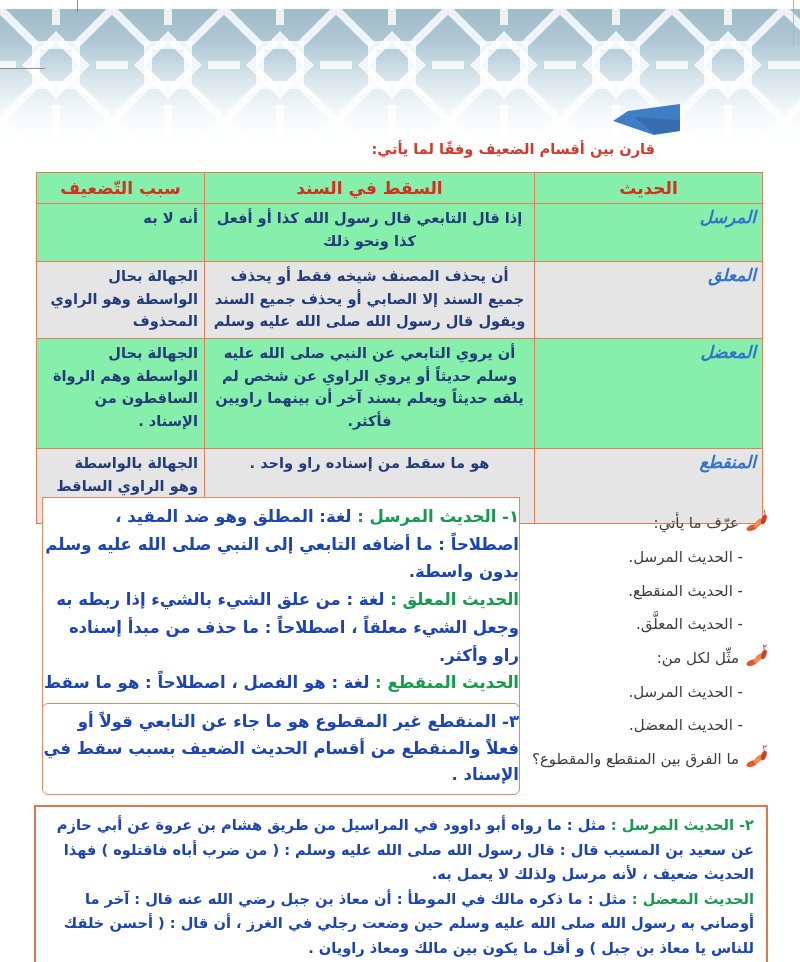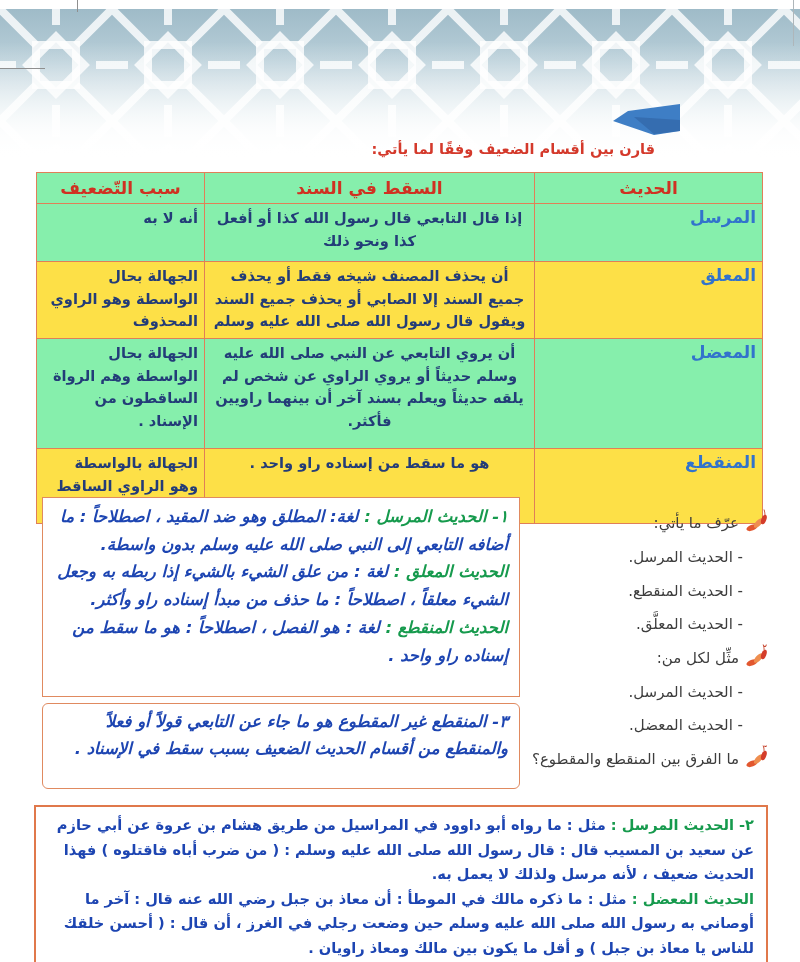--- a/index.html
+++ b/index.html
@@ -31,30 +31,30 @@
   .caption{position:absolute;top:141px;right:145px;direction:rtl;
         color:#d4392b;font-size:14.5px;font-weight:600;}
 
   
   table.cmp{position:absolute;top:172px;right:37px;width:726px;border-collapse:collapse;
         direction:rtl;table-layout:fixed;}
   table.cmp th,table.cmp td{border:1.6px solid #e07f58;vertical-align:top;padding:3px 6px;}
   table.cmp th{background:#86efac;color:#d03122;font-size:17px;font-weight:bold;
         padding:5px 6px;}
   col.c-name{width:228px;} col.c-saqt{width:330px;} col.c-sabab{width:168px;}
-  tr.odd td{background:#86efac;} tr.even td{background:#fde047;}
-  td.name{color:#3273cc;font-size:17px;font-weight:bold;text-align:right;padding:5px 16px;}
+  tr.odd td{background:#86efac;} tr.even td{background:#e5e5e5;}
+  td.name{color:#3273cc;font-size:17px;font-weight:bold;text-align:right;padding:5px 16px;font-style:italic;}
   td.saqt{color:#233c78;font-size:14.6px;font-weight:bold;text-align:center;line-height:1.55;}
   td.sabab{color:#233c78;font-size:14.6px;font-weight:bold;text-align:right;line-height:1.55;
         padding:3px 8px;}
   tr.r1{height:58px;} tr.r2{height:77px;} tr.r3{height:110px;} tr.r4{height:47px;}
 
   
   .defbox{position:absolute;background:#ffffff;border:1.6px solid #e08a60;direction:rtl;
-        text-align:right;color:#1d45b2;font-weight:bold;padding:5px 11px;box-sizing:border-box;font-style:italic;}
+        text-align:right;color:#1d45b2;font-weight:bold;padding:5px 0;box-sizing:border-box;}
   .box1{left:42px;top:497px;width:478px;min-height:200px;font-size:16.5px;line-height:1.68;}
   .box2{left:42px;top:703px;width:478px;min-height:86px;font-size:16.5px;line-height:1.62;border-radius:6px;}
   .kw{color:#169a4d;}
 
   
   .questions{position:absolute;top:514px;right:30px;width:252px;direction:rtl;
         display:flex;flex-direction:column;gap:14px;color:#3d3d3d;font-size:15px;}
   .q-item{display:flex;align-items:center;gap:6px;line-height:1.3;}
   .q-sub{padding-right:27px;}
   .orn{position:relative;width:25px;height:20px;flex:0 0 auto;}

